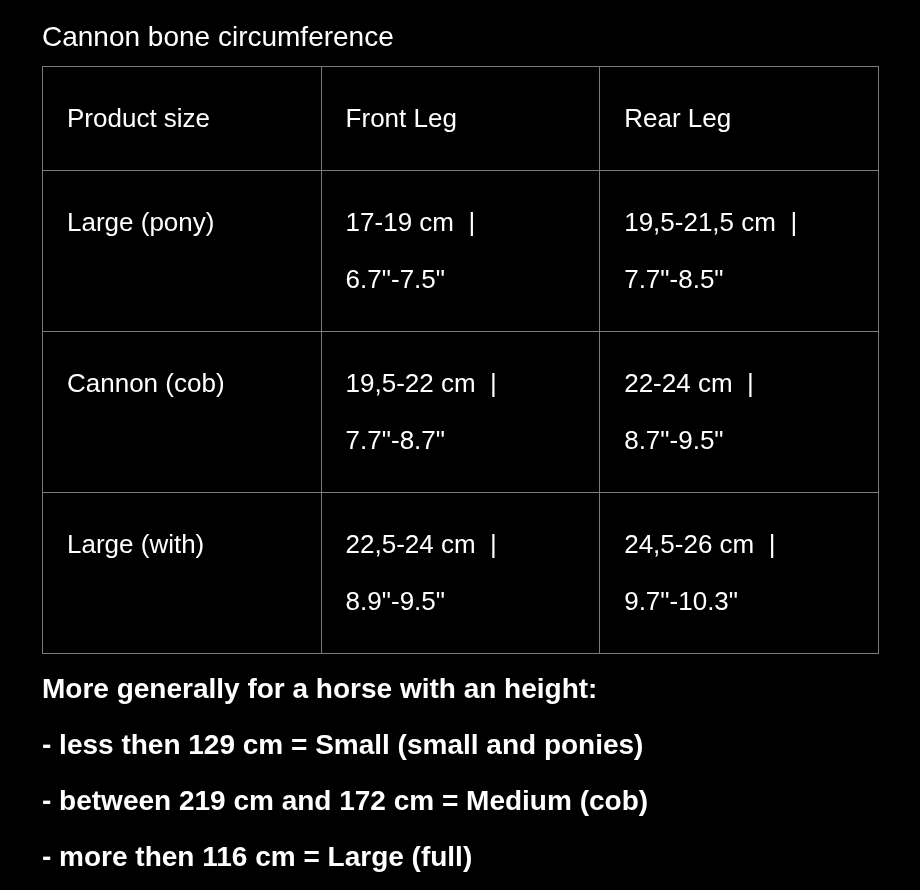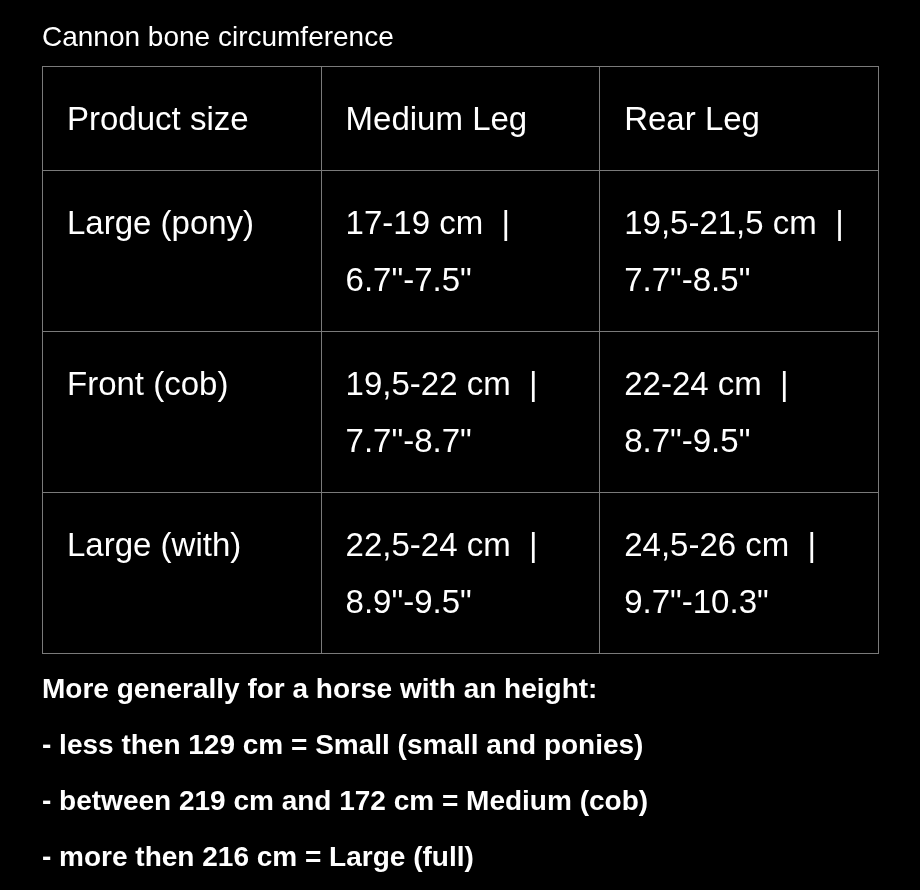--- a/index.html
+++ b/index.html
@@ -29,21 +29,21 @@
     table-layout: fixed;
     width: 836px;
   }
   table.size-table col { width: 278.6px; }
   table.size-table th,
   table.size-table td {
     border: 1px solid #7a7a7a;
     vertical-align: top;
     text-align: left;
     font-weight: 400;
-    font-size: 33px;
+    font-size: 26px;
     line-height: 57px;
     padding: 23px 20px 23px 24px;
   }
   .cell-text {
     white-space: pre-line;
   }
   .notes {
     margin-top: 7px;
   }
   .notes p {
@@ -64,21 +64,21 @@
         <col>
         <col>
         <col>
       </colgroup>
     <thead>
       <tr>
         <th>
           <span class="cell-text">Product size</span>
         </th>
         <th>
-          <span class="cell-text">Medium Leg</span>
+          <span class="cell-text">Front Leg</span>
         </th>
         <th>
           <span class="cell-text">Rear Leg</span>
         </th>
       </tr>
     </thead>
     <tbody>
       <tr>
         <td>
           <span class="cell-text">Large (pony)</span>
@@ -87,21 +87,21 @@
           <span class="cell-text">17-19 cm&nbsp; |
 6.7"-7.5"</span>
         </td>
         <td>
           <span class="cell-text">19,5-21,5 cm&nbsp; |
 7.7"-8.5"</span>
         </td>
       </tr>
       <tr>
         <td>
-          <span class="cell-text">Front (cob)</span>
+          <span class="cell-text">Cannon (cob)</span>
         </td>
         <td>
           <span class="cell-text">19,5-22 cm&nbsp; |
 7.7"-8.7"</span>
         </td>
         <td>
           <span class="cell-text">22-24 cm&nbsp; |
 8.7"-9.5"</span>
         </td>
       </tr>
@@ -118,16 +118,16 @@
 9.7"-10.3"</span>
         </td>
       </tr>
     </tbody>
   </table>
 
   <div class="notes">
     <p>More generally for a horse with an height:</p>
     <p>- less then 129 cm = Small (small and ponies)</p>
     <p>- between 219 cm and 172 cm = Medium (cob)</p>
-    <p>- more then 216 cm = Large (full)</p>
+    <p>- more then 116 cm = Large (full)</p>
   </div>
 
 </div>
 
 </body></html>

